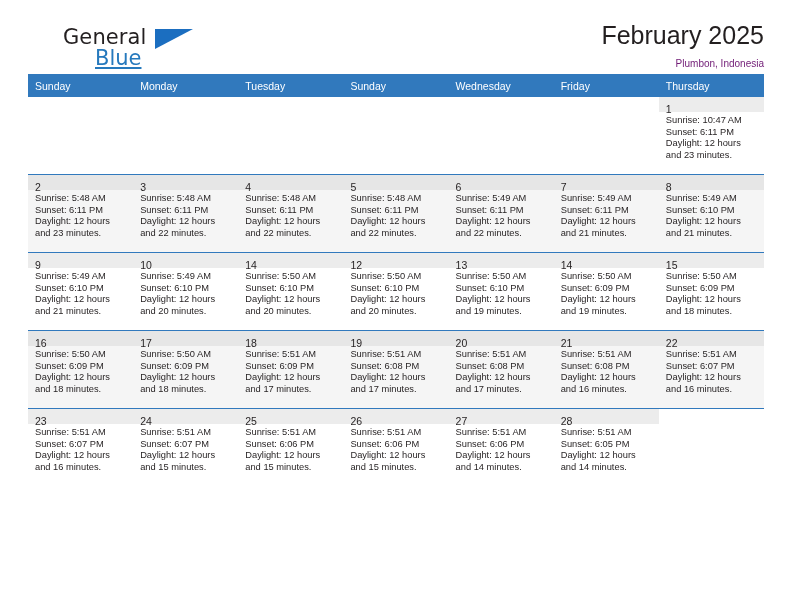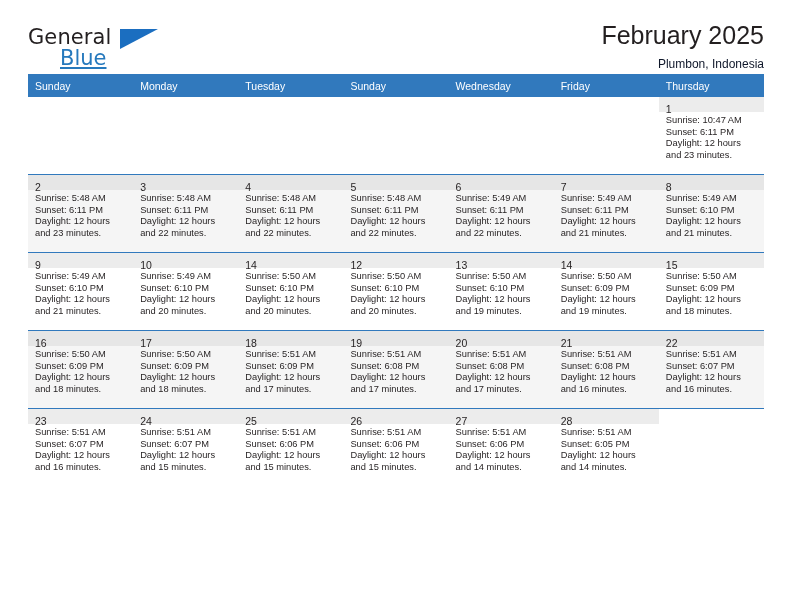--- a/index.html
+++ b/index.html
@@ -22,20 +22,21 @@
     padding: 0 28px;
   }
 
   
   .header {
     position: relative;
     height: 74px;
     display: flex;
     align-items: flex-start;
     justify-content: space-between;
+    margin-left: 35px;
   }
   .logo {
     position: relative;
     margin-top: 26px;
     width: 150px;
     height: 46px;
   }
   .logo-general {
     font-size: 21px;
     letter-spacing: 0.1px;
@@ -69,23 +70,23 @@
     margin-top: 20px;
   }
   .title {
     font-size: 25px;
     font-weight: 400;
     color: #231f20;
     line-height: 30px;
     font-family: "Liberation Sans", sans-serif;
   }
   .subtitle {
-    font-size: 12px;
+    font-size: 10px;
     font-weight: 400;
-    color: #0f172a;
+    color: #701a75;
     line-height: 20px;
     margin-top: 4px;
   }
 
   
   .calendar {
     width: 736px;
     border-collapse: collapse;
     table-layout: fixed;
   }

